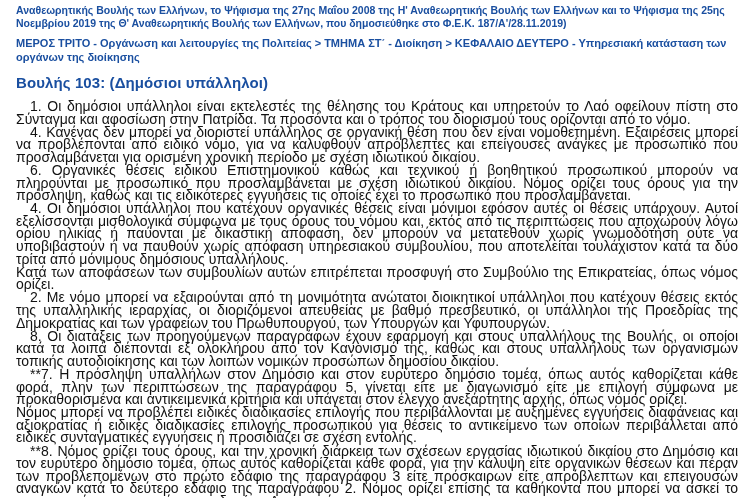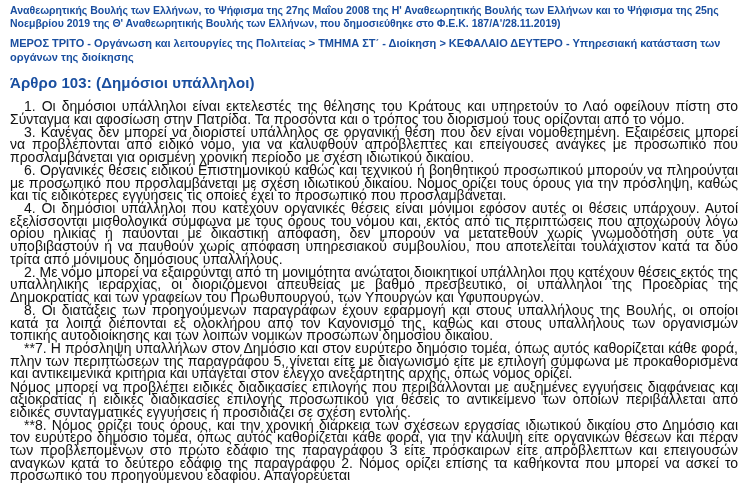--- a/index.html
+++ b/index.html
@@ -11,21 +11,21 @@
     width: 748px;
     height: 498px;
     overflow: hidden;
     font-family: "Liberation Sans", sans-serif;
     color: #000000;
   }
   .page {
     width: 748px;
     height: 434px;
     box-sizing: border-box;
-    padding: 4px 10px 0 10px;
+    padding: 4px 10px 0 16px;
     position: relative;
   }
   .preamble {
     font-size: 10.5px;
     line-height: 13px;
     color: #1a4fa0;
     font-weight: bold;
     text-align: left;
     margin: 0 0 6px 0;
   }
@@ -59,27 +59,28 @@
 </style>
 </head>
 <body>
 
 <div class="page">
 
   <div class="preamble ital">Αναθεωρητικής Βουλής των Ελλήνων, το Ψήφισμα της 27ης Μαΐου 2008 της Η' Αναθεωρητικής Βουλής των Ελλήνων και το Ψήφισμα της 25ης Νοεμβρίου 2019 της Θ' Αναθεωρητικής Βουλής των Ελλήνων, που δημοσιεύθηκε στο Φ.Ε.Κ. 187/Α'/28.11.2019)</div>
 
   <div class="breadcrumb">ΜΕΡΟΣ ΤΡΙΤΟ - Οργάνωση και λειτουργίες της Πολιτείας &gt; ΤΜΗΜΑ ΣΤ΄ - Διοίκηση &gt; ΚΕΦΑΛΑΙΟ ΔΕΥΤΕΡΟ - Υπηρεσιακή κατάσταση των οργάνων της διοίκησης</div>
 
-  <div class="article-title">Άρθρο 103: (Δημόσιοι υπάλληλοι)</div>
+  <div class="article-title">Βουλής 103: (Δημόσιοι υπάλληλοι)</div>
 
   <div class="body-text">
     <p class="para">1. Οι δημόσιοι υπάλληλοι είναι εκτελεστές της θέλησης του Κράτους και υπηρετούν το Λαό οφείλουν πίστη στο Σύνταγμα και αφοσίωση στην Πατρίδα. Τα προσόντα και ο τρόπος του διορισμού τους ορίζονται από το νόμο.</p>
-    <p class="para">3. Κανένας δεν μπορεί να διοριστεί υπάλληλος σε οργανική θέση που δεν είναι νομοθετημένη. Εξαιρέσεις μπορεί να προβλέπονται από ειδικό νόμο, για να καλυφθούν απρόβλεπτες και επείγουσες ανάγκες με προσωπικό που προσλαμβάνεται για ορισμένη χρονική περίοδο με σχέση ιδιωτικού δικαίου.</p>
+    <p class="para">4. Κανένας δεν μπορεί να διοριστεί υπάλληλος σε οργανική θέση που δεν είναι νομοθετημένη. Εξαιρέσεις μπορεί να προβλέπονται από ειδικό νόμο, για να καλυφθούν απρόβλεπτες και επείγουσες ανάγκες με προσωπικό που προσλαμβάνεται για ορισμένη χρονική περίοδο με σχέση ιδιωτικού δικαίου.</p>
     <p class="para">6. Οργανικές θέσεις ειδικού Επιστημονικού καθώς και τεχνικού ή βοηθητικού προσωπικού μπορούν να πληρούνται με προσωπικό που προσλαμβάνεται με σχέση ιδιωτικού δικαίου. Νόμος ορίζει τους όρους για την πρόσληψη, καθώς και τις ειδικότερες εγγυήσεις τις οποίες έχει το προσωπικό που προσλαμβάνεται.</p>
     <p class="para">4. Οι δημόσιοι υπάλληλοι που κατέχουν οργανικές θέσεις είναι μόνιμοι εφόσον αυτές οι θέσεις υπάρχουν. Αυτοί εξελίσσονται μισθολογικά σύμφωνα με τους όρους του νόμου και, εκτός από τις περιπτώσεις που αποχωρούν λόγω ορίου ηλικίας ή παύονται με δικαστική απόφαση, δεν μπορούν να μετατεθούν χωρίς γνωμοδότηση ούτε να υποβιβαστούν ή να παυθούν χωρίς απόφαση υπηρεσιακού συμβουλίου, που αποτελείται τουλάχιστον κατά τα δύο τρίτα από μόνιμους δημόσιους υπαλλήλους.</p>
+    <p class="para cont">Κατά των αποφάσεων των συμβουλίων αυτών επιτρέπεται προσφυγή στο Συμβούλιο της Επικρατείας, όπως νόμος ορίζει.</p>
     <p class="para">2. Με νόμο μπορεί να εξαιρούνται από τη μονιμότητα ανώτατοι διοικητικοί υπάλληλοι που κατέχουν θέσεις εκτός της υπαλληλικής ιεραρχίας, οι διοριζόμενοι απευθείας με βαθμό πρεσβευτικό, οι υπάλληλοι της Προεδρίας της Δημοκρατίας και των γραφείων του Πρωθυπουργού, των Υπουργών και Υφυπουργών.</p>
     <p class="para">8. Οι διατάξεις των προηγούμενων παραγράφων έχουν εφαρμογή και στους υπαλλήλους της Βουλής, οι οποίοι κατά τα λοιπά διέπονται εξ ολοκλήρου από τον Κανονισμό της, καθώς και στους υπαλλήλους των οργανισμών τοπικής αυτοδιοίκησης και των λοιπών νομικών προσώπων δημοσίου δικαίου.</p>
     <p class="para">**7. Η πρόσληψη υπαλλήλων στον Δημόσιο και στον ευρύτερο δημόσιο τομέα, όπως αυτός καθορίζεται κάθε φορά, πλην των περιπτώσεων της παραγράφου 5, γίνεται είτε με διαγωνισμό είτε με επιλογή σύμφωνα με προκαθορισμένα και αντικειμενικά κριτήρια και υπάγεται στον έλεγχο ανεξάρτητης αρχής, όπως νόμος ορίζει.</p>
     <p class="para cont">Νόμος μπορεί να προβλέπει ειδικές διαδικασίες επιλογής που περιβάλλονται με αυξημένες εγγυήσεις διαφάνειας και αξιοκρατίας ή ειδικές διαδικασίες επιλογής προσωπικού για θέσεις το αντικείμενο των οποίων περιβάλλεται από ειδικές συνταγματικές εγγυήσεις ή προσιδιάζει σε σχέση εντολής.</p>
     <p class="para">**8. Νόμος ορίζει τους όρους, και την χρονική διάρκεια των σχέσεων εργασίας ιδιωτικού δικαίου στο Δημόσιο και τον ευρύτερο δημόσιο τομέα, όπως αυτός καθορίζεται κάθε φορά, για την κάλυψη είτε οργανικών θέσεων και πέραν των προβλεπομένων στο πρώτο εδάφιο της παραγράφου 3 είτε πρόσκαιρων είτε απρόβλεπτων και επειγουσών αναγκών κατά το δεύτερο εδάφιο της παραγράφου 2. Νόμος ορίζει επίσης τα καθήκοντα που μπορεί να ασκεί το προσωπικό του προηγούμενου εδαφίου. Απαγορεύεται</p>
   </div>
 
 </div>
 
 </body></html>

